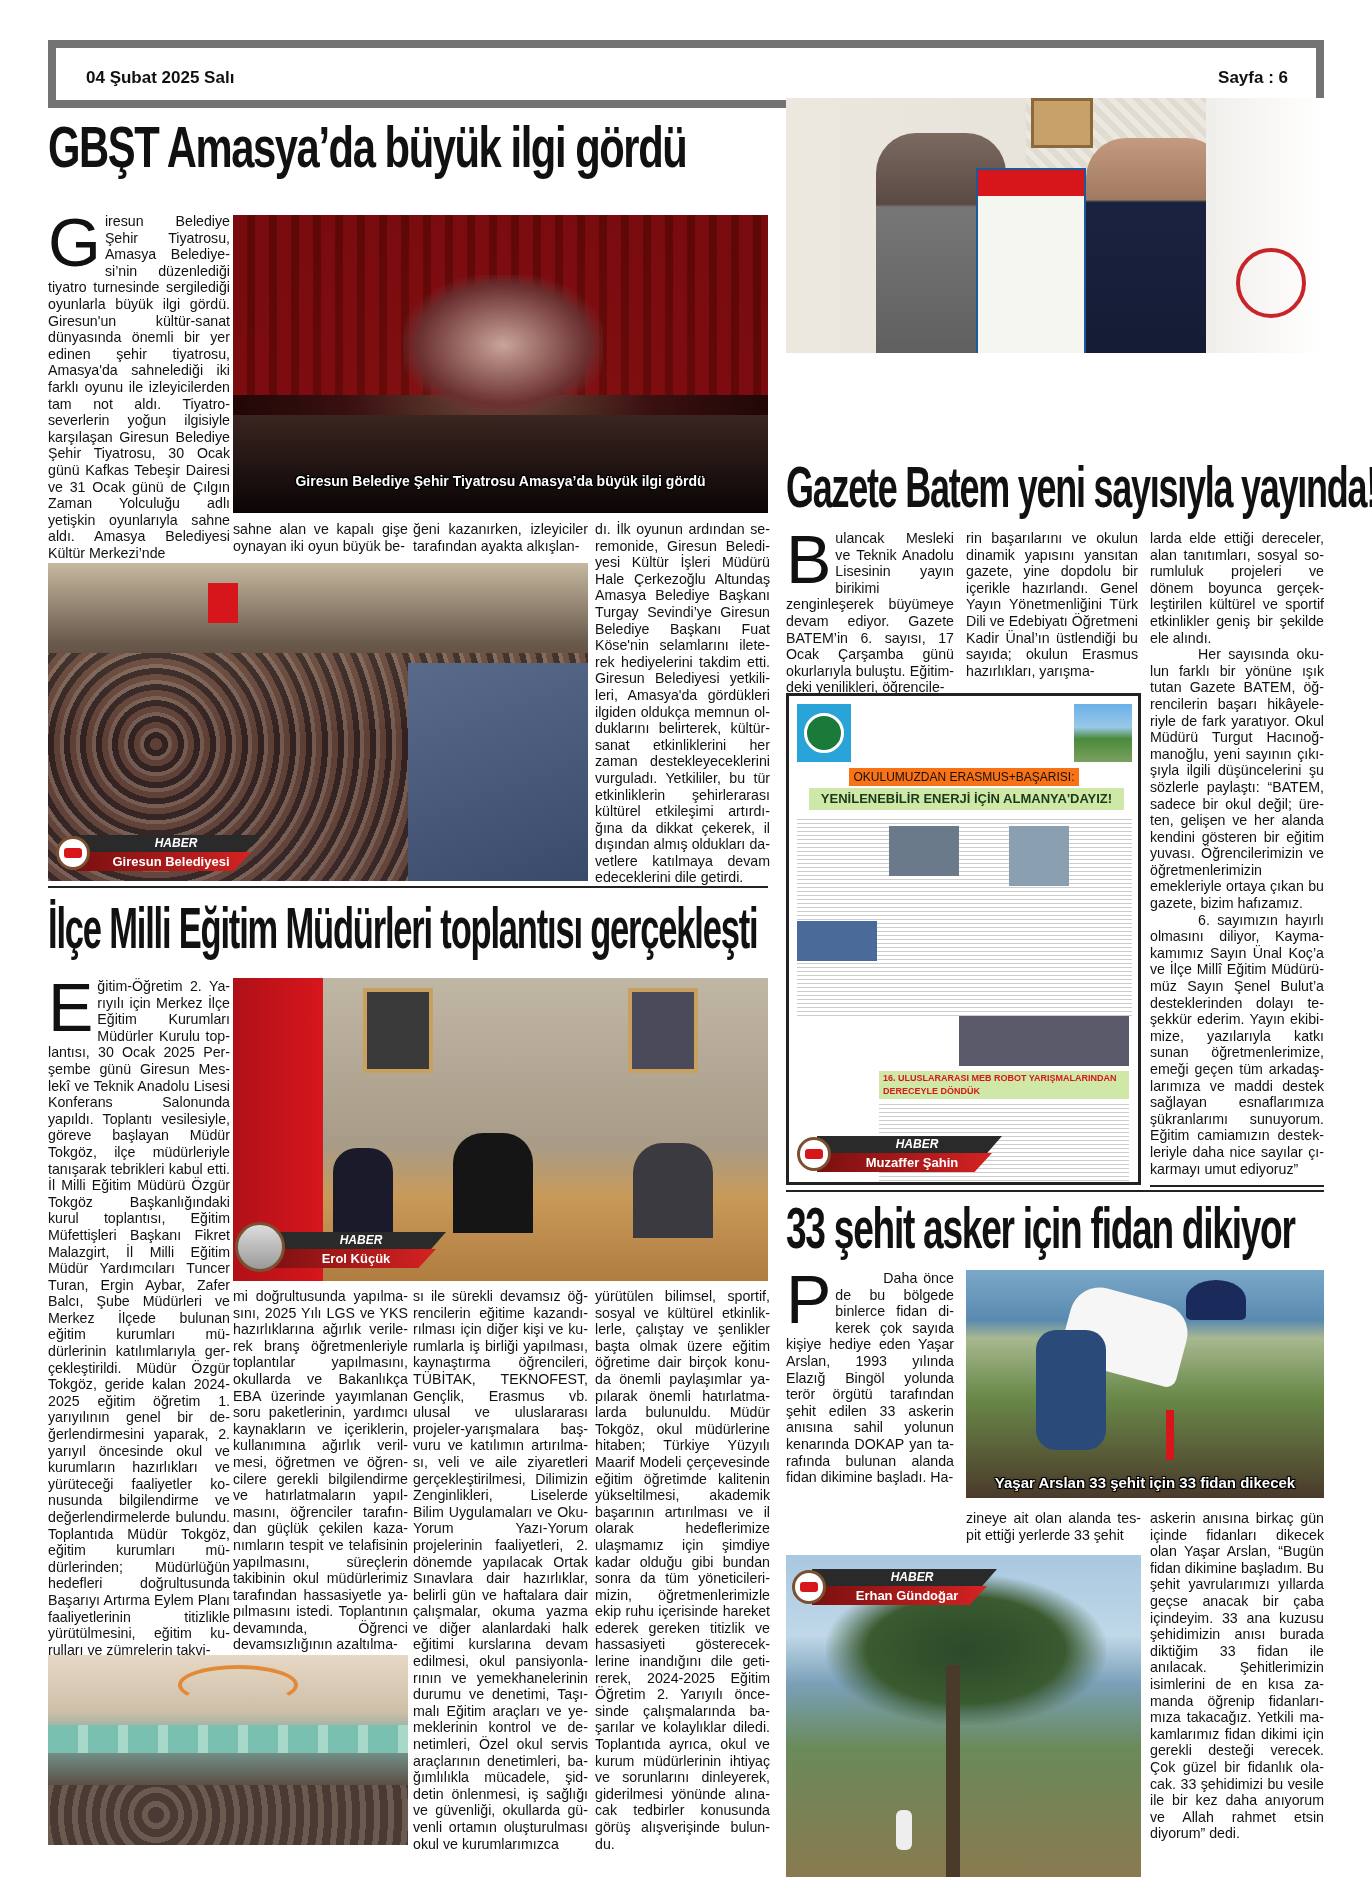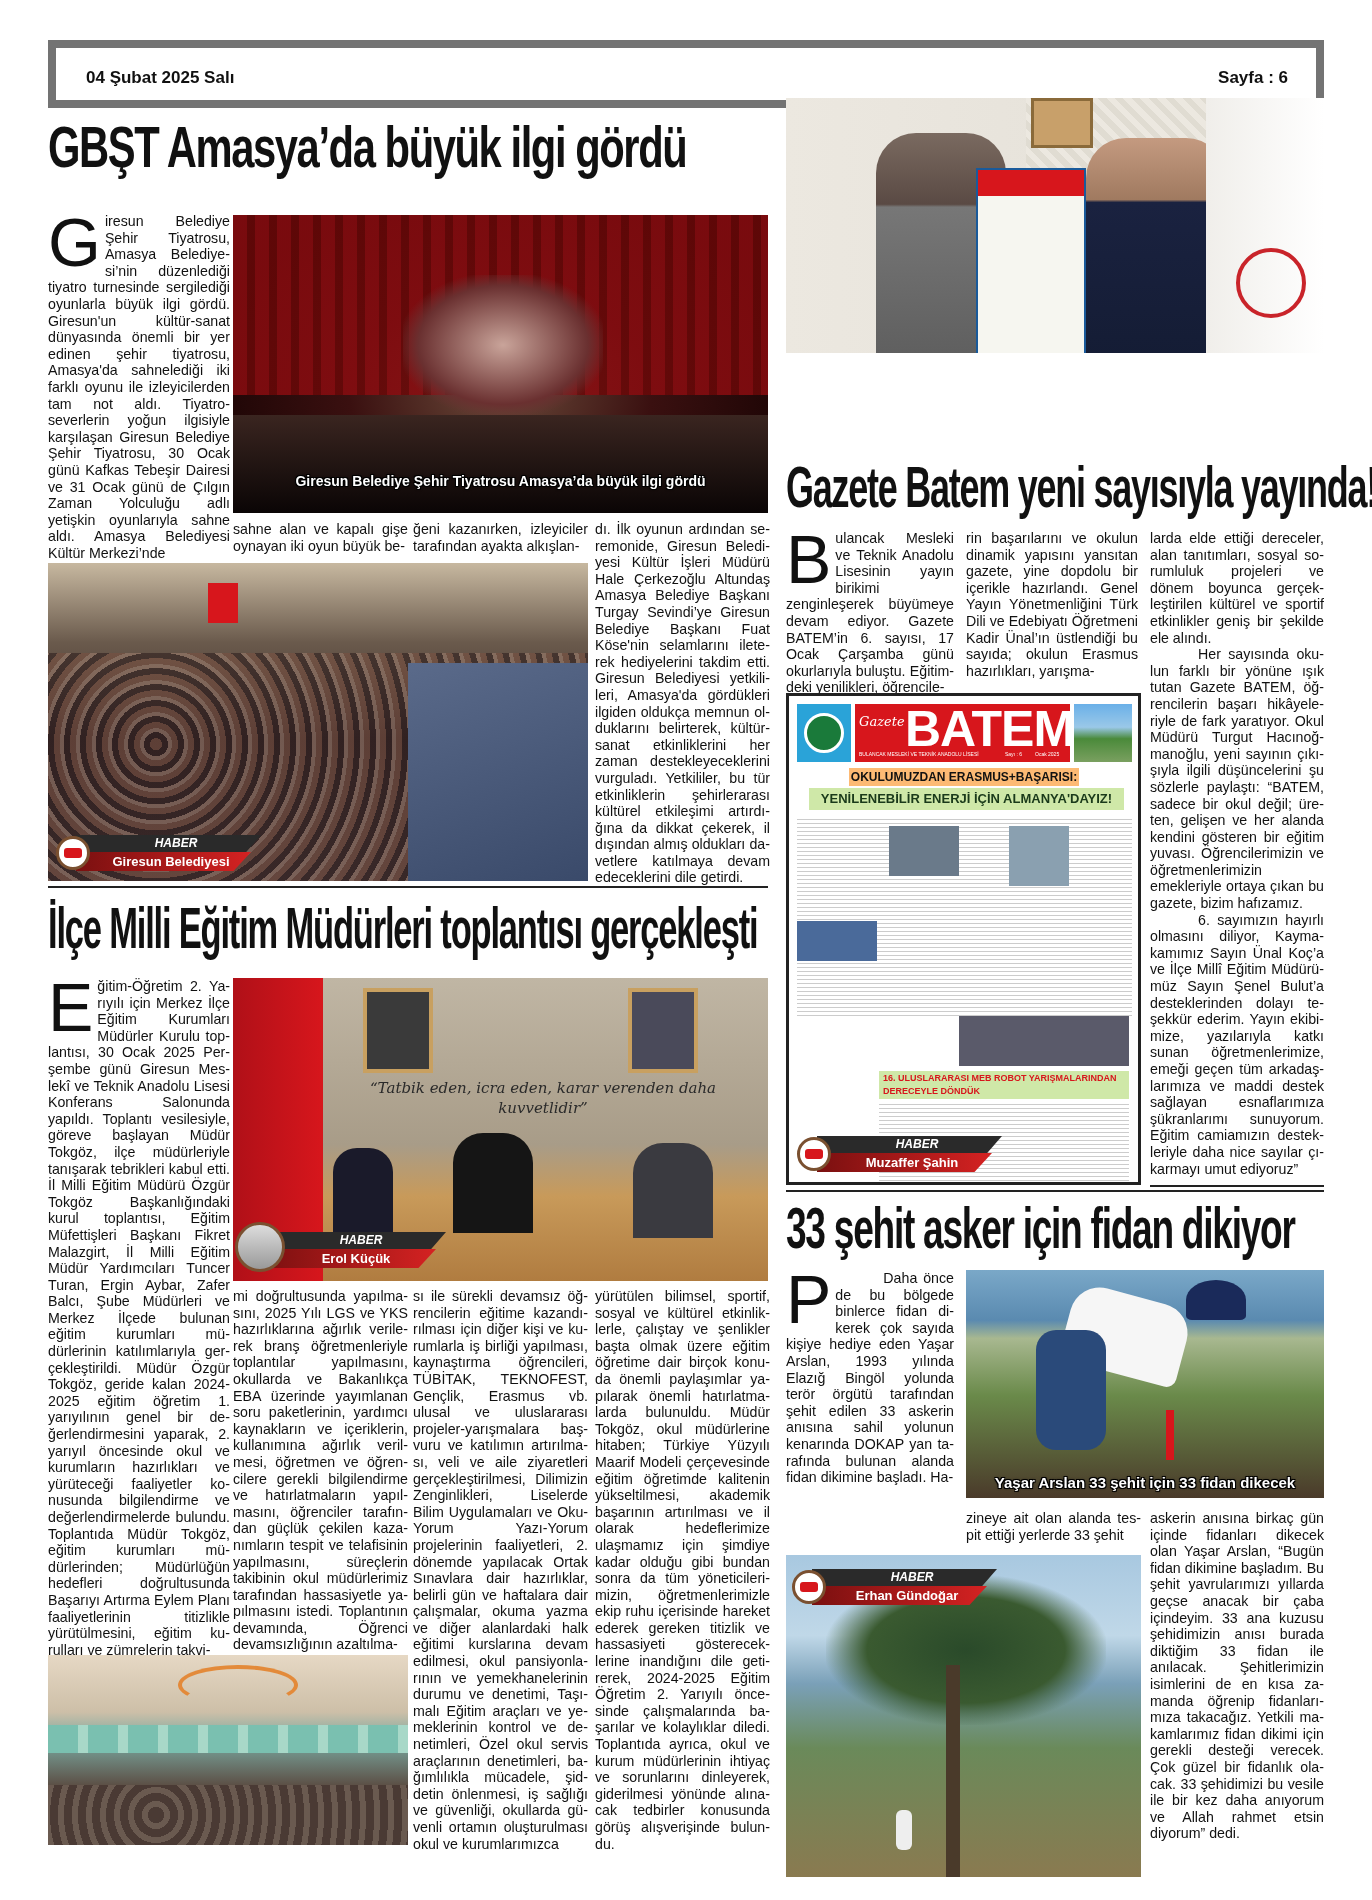--- a/index.html
+++ b/index.html
@@ -92,29 +92,22 @@
   <div>larda elde ettiği dereceler, alan tanıtımları, sosyal so­rumluluk projeleri ve dönem boyunca gerçek­leştirilen kültürel ve sportif etkinlikler geniş bir şekilde ele alındı.</div>
   <div style="text-indent:48px">Her sayısında oku­lun farklı bir yönüne ışık tutan Gazete BATEM, öğ­rencilerin başarı hikâyele­riyle de fark yaratıyor. Okul Müdürü Turgut Hacınoğ­manoğlu, yeni sayının çıkı­şıyla ilgili düşüncelerini şu sözlerle paylaştı: “BATEM, sadece bir okul değil; üre­ten, gelişen ve her alanda kendini gösteren bir eğitim yuvası. Öğrencilerimizin ve öğretmenlerimizin emekleriyle ortaya çıkan bu gazete, bizim hafıza­mız.</div>
   <div style="text-indent:48px">6. sayımızın hayır­lı olmasını diliyor, Kayma­kamımız Sayın Ünal Koç’a ve İlçe Millî Eğitim Müdürü­müz Sayın Şenel Bulut’a desteklerinden dolayı te­şekkür ederim. Yayın ekibi­mize, yazılarıyla katkı sunan öğretmenlerimize, emeği geçen tüm arkadaş­larımıza ve maddi destek sağlayan esnaflarımıza şükranlarımı sunuyorum. Eğitim camiamızın destek­leriyle daha nice sayılar çı­karmayı umut ediyoruz”</div>
 </div>
 <div class="abs rule" style="left:1150px;top:1185px;width:174px;height:2px"></div>
 
 <div class="abs" style="left:786px;top:693px;width:355px;height:492px;border:3px solid #222;background:#fff">
   <div class="abs" style="left:8px;top:8px;width:54px;height:58px;background:#2aa3d8;display:flex;align-items:center;justify-content:center">
       <div style="width:40px;height:40px;border-radius:50%;background:#1a7a3a;border:3px solid #fff"></div>
     </div>
-  <div class="abs" style="left:66px;top:8px;width:215px;height:58px;background:#d7161c">
-    <span class="abs" style="left:4px;top:10px;color:#fff;font-family:'DejaVu Serif',serif;font-style:italic;font-size:13px">Gazete</span>
-    <span class="abs" style="left:50px;top:-4px;color:#fff;font-weight:bold;font-size:50px;letter-spacing:-1px">BATEM</span>
-    <span class="abs" style="left:4px;top:47px;color:#fff;font-size:5px">BULANCAK MESLEKİ VE TEKNİK ANADOLU LİSESİ</span>
-    <span class="abs" style="left:150px;top:47px;color:#fff;font-size:5px">Sayı : 6</span>
-    <span class="abs" style="left:180px;top:47px;color:#fff;font-size:5px">Ocak 2025</span>
-  </div>
   <div class="abs" style="left:285px;top:8px;width:58px;height:58px;background:linear-gradient(#6ab0e8 0,#9ac8e8 40%,#4a8a3a 60%,#7aa060 100%)"></div>
-  <div class="abs" style="left:60px;top:72px;width:230px;height:18px;background:#fdba74;text-align:center;font-weight:bold;font-size:12px;line-height:18px;white-space:nowrap">OKULUMUZDAN ERASMUS+BAŞARISI:</div>
+  <div class="abs" style="left:60px;top:72px;width:230px;height:18px;background:#f97316;text-align:center;font-weight:normal;font-size:12px;line-height:18px;white-space:nowrap">OKULUMUZDAN ERASMUS+BAŞARISI:</div>
   <div class="abs" style="left:20px;top:92px;width:315px;height:22px;background:#cfe8a8;text-align:center;font-weight:bold;font-size:13px;line-height:22px;white-space:nowrap;color:#1a3a1a">YENİLENEBİLİR ENERJİ İÇİN ALMANYA'DAYIZ!</div>
   <div class="abs" style="left:8px;top:120px;width:335px;height:200px;background:repeating-linear-gradient(#fff 0 3px,#ccc 3px 4px)"></div>
   <div class="abs" style="left:100px;top:130px;width:70px;height:50px;background:#6a7a8a"></div>
   <div class="abs" style="left:220px;top:130px;width:60px;height:60px;background:#8aa0b0"></div>
   <div class="abs" style="left:8px;top:225px;width:80px;height:40px;background:#4a6a9a"></div>
   <div class="abs" style="left:170px;top:320px;width:170px;height:50px;background:#5a5a6a"></div>
   <div class="abs" style="left:90px;top:375px;width:250px;height:28px;background:#cfe8a8;text-align:left;font-weight:bold;font-size:9px;line-height:13px;color:#d7161c;padding:1px 4px">16. ULUSLARARASI MEB ROBOT YARIŞMALARINDAN DERECEYLE DÖNDÜK</div>
   <div class="abs" style="left:90px;top:405px;width:250px;height:80px;background:repeating-linear-gradient(#fff 0 3px,#ccc 3px 4px)"></div>
   <div class="abs byline" style="left:8px;top:438px">
     <div class="bar1"></div>
@@ -131,21 +124,20 @@
 <div class="abs headline" style="left:48px;top:893px;font-size:58px;transform:scaleX(0.595);height:70px;line-height:70px">İlçe Milli Eğitim Müdürleri toplantısı gerçekleşti</div>
 
 <div class="abs col" style="left:48px;top:978px;width:182px">
   <span class="dropcap">E</span><span>ğitim-Öğretim 2. Ya­rıyılı için Merkez İlçe Eğitim Kurum­ları Müdürler Kurulu top­lantısı, 30 Ocak 2025 Per­şembe günü Giresun Mes­lekî ve Teknik Anadolu Li­sesi Konferans Salonunda yapıldı. Toplantı vesilesiy­le, göreve başlayan Müdür Tokgöz, ilçe müdürleriyle tanışarak tebrikleri kabul etti. İl Milli Eğitim Müdürü Özgür Tokgöz Başkanlı­ğındaki kurul toplantısı, Eğitim Müfettişleri Başkanı Fikret Malazgirt, İl Milli Eği­tim Müdür Yardımcıları Tuncer Turan, Ergin Aybar, Zafer Balcı, Şube Müdür­leri ve Merkez İlçede bulu­nan eğitim kurumları mü­dürlerinin katılımlarıyla ger­çekleştirildi. Müdür Özgür Tokgöz, geride kalan 2024-2025 eğitim öğretim 1. yarıyılının genel bir de­ğerlendirmesini yaparak, 2. yarıyıl öncesinde okul ve kurumların hazırlıkları ve yürüteceği faaliyetler ko­nusunda bilgilendirme ve değerlendirmelerde bulun­du. Toplantıda Müdür Tok­göz, eğitim kurumları mü­dürlerinden; Müdürlüğün hedefleri doğrultusunda Başarıyı Artırma Eylem Planı faaliyetlerinin titizlik­le yürütülmesini, eğitim ku­rulları ve zümrelerin takvi-</span>
 </div>
 
 <div class="abs photo" style="left:233px;top:978px;width:535px;height:303px;background:linear-gradient(#c0b6a4 0%,#a89c88 55%,#c89a5a 72%,#b07c40 100%)">
   <div class="abs" style="left:0;top:0;width:90px;height:303px;background:linear-gradient(90deg,#b01018,#d7161c)"></div>
   <div class="abs" style="left:130px;top:10px;width:70px;height:85px;background:#3a3a3a;border:4px solid #c8a060"></div>
   <div class="abs" style="left:395px;top:10px;width:70px;height:85px;background:#4a4a5a;border:4px solid #c8a060"></div>
-  <div class="abs" style="left:100px;top:100px;width:420px;text-align:center;font-family:'DejaVu Serif',serif;font-style:italic;font-size:15px;color:#2a2a2a;line-height:20px">“Tatbik eden, icra eden, karar verenden daha kuvvetlidir”</div>
   <div class="abs" style="left:100px;top:170px;width:60px;height:90px;background:#1a1a2a;border-radius:24px 24px 0 0"></div>
   <div class="abs" style="left:220px;top:155px;width:80px;height:100px;background:#151515;border-radius:30px 30px 0 0"></div>
   <div class="abs" style="left:400px;top:165px;width:80px;height:95px;background:#3a3a40;border-radius:30px 30px 0 0"></div>
   <div class="abs byline big" style="left:8px;top:252px">
     <div class="bar1"></div>
       <div class="bar2"></div>
     <div class="badge"></div>
     <div class="t1">HABER</div>
     <div class="t2">Erol Küçük</div>
   </div>

